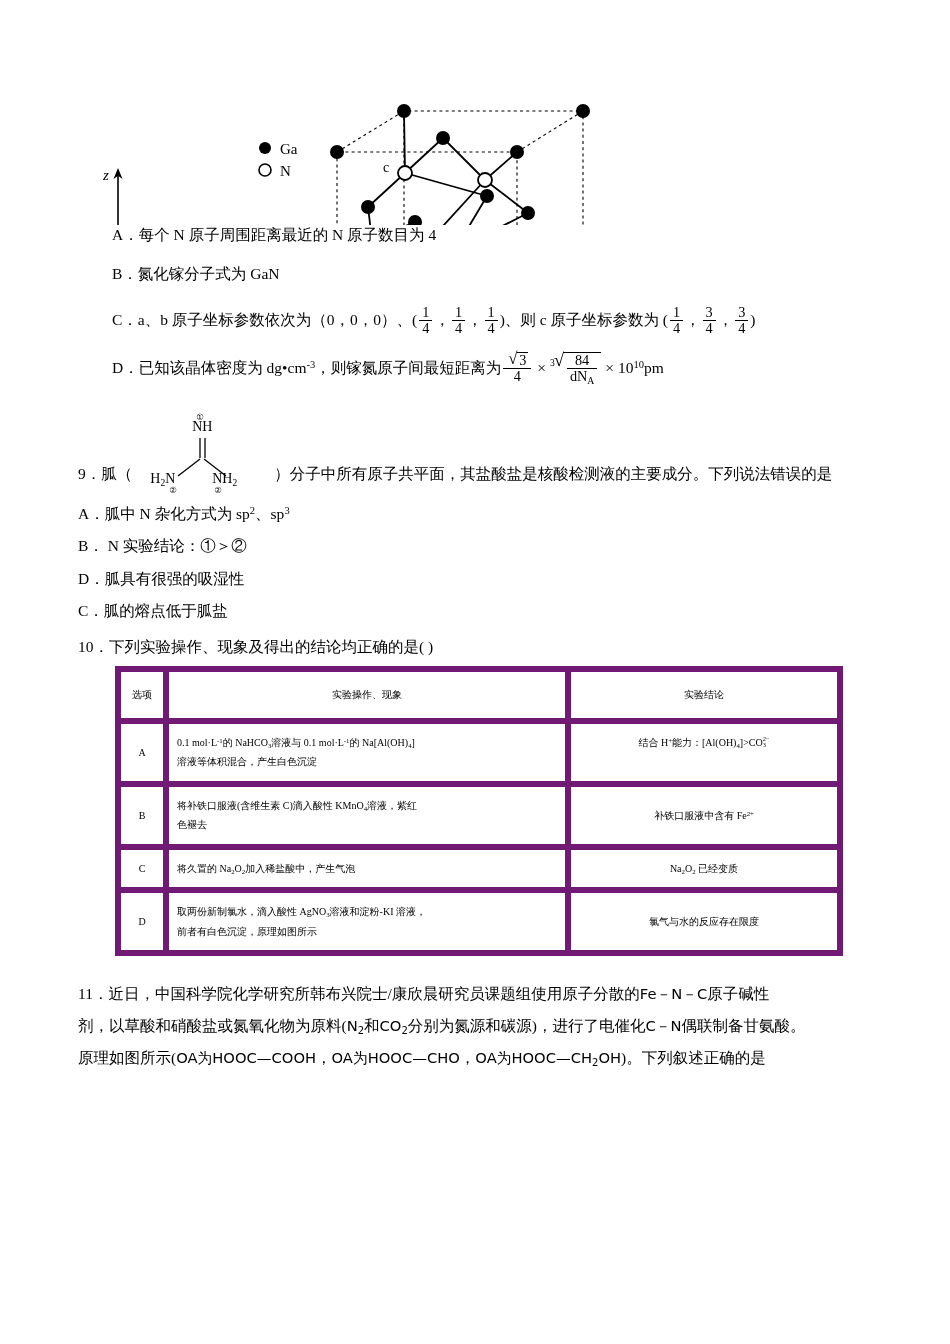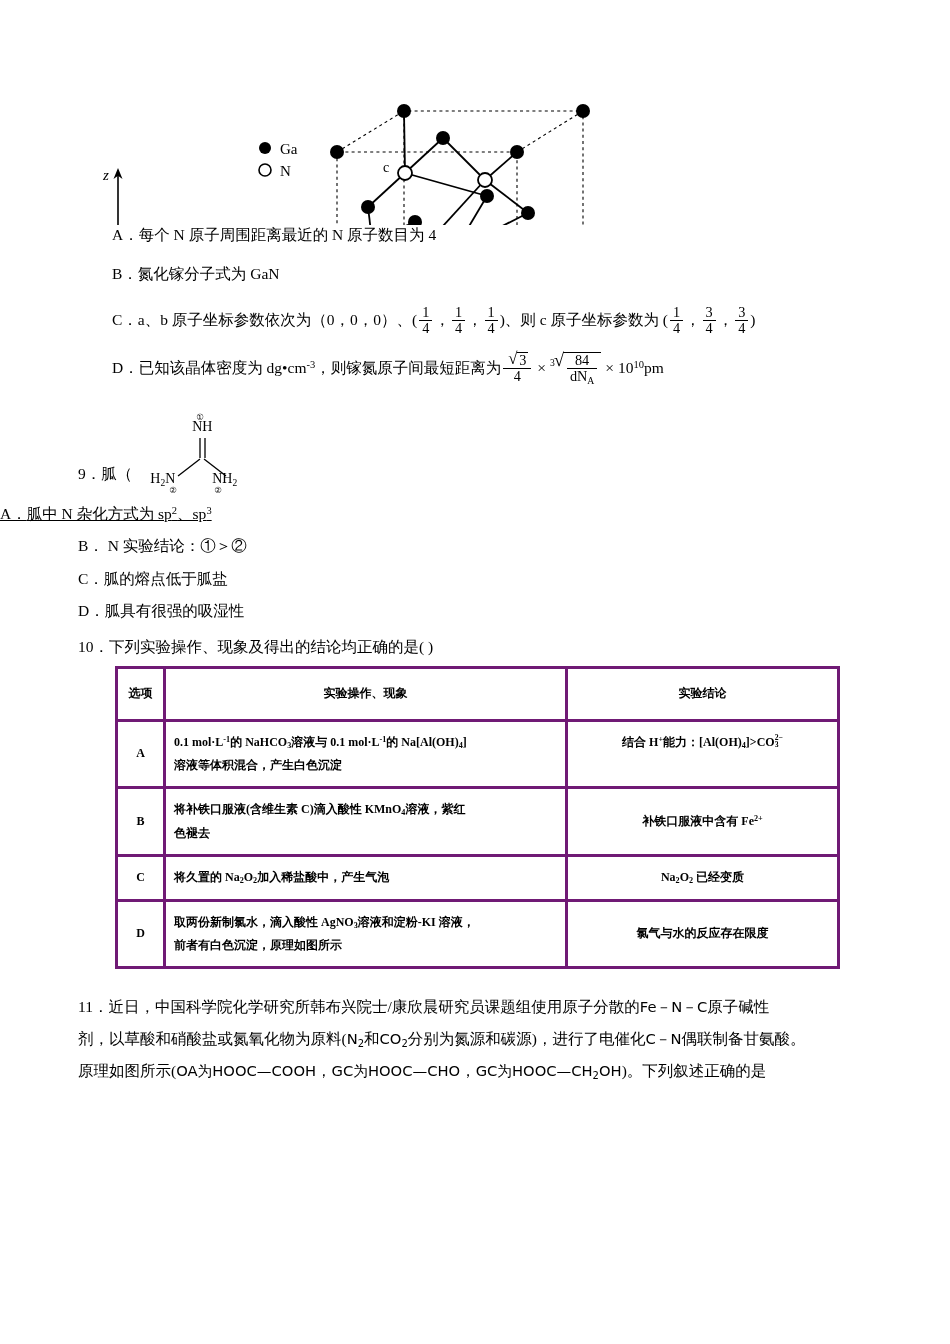--- a/index.html
+++ b/index.html
@@ -122,23 +122,23 @@
   
   .q10-wrap { margin-top: 20px; }
   table.exp {
     border-collapse: collapse;
     width: 722px;
     margin-left: 115px;
     margin-top: 12px;
     table-layout: fixed;
   }
   table.exp td, table.exp th {
-    border: 3px solid #701a75;
-    font-size: 12px;
-    font-weight: bold;
+    border: 6px solid #701a75;
+    font-size: 10px;
+    font-weight: normal;
     padding: 9px 8px;
     vertical-align: middle;
     line-height: 1.95;
   }
   table.exp th { text-align: center; padding: 13px 8px; }
   td.opt-col { width: 48px; text-align: center; font-size: 15px; }
   td.proc-col { width: 400px; text-align: left; }
   td.concl-col { text-align: center; }
   .col-w1 { width: 48px; }
   .col-w2 { width: 402px; }
@@ -274,34 +274,34 @@
           <line x1="66" y1="39" x2="44" y2="56" stroke="#000" stroke-width="1.3"></line>
 
           <line x1="70" y1="39" x2="92" y2="56" stroke="#000" stroke-width="1.3"></line>
         </svg>
         <span class="circnum lbl" style="left:62px; top:-7px;">①</span>
         <span class="lbl" style="left:58px; top:0px;">NH</span>
         <span class="lbl" style="left:16px; top:52px;"><span>H</span><sub>2</sub><span>N</span></span>
         <span class="circnum" style="left:35px; top:66px;">②</span>
         <span class="lbl" style="left:78px; top:52px;"><span>NH</span><sub>2</sub></span>
         <span class="circnum" style="left:80px; top:66px;">②</span>
-      </span>
-    </div>
-
-    <div class="q-line" style="margin-top:12px;text-decoration:underline;">
+      </span><span>）分子中所有原子共平面，其盐酸盐是核酸检测液的主要成分。下列说法错误的是</span>
+    </div>
+
+    <div class="q-line" style="margin-left:78px; margin-top:12px;">
       <span>A．</span><span>胍中 N 杂化方式为 sp</span><sup>2</sup><span>、sp</span><sup>3</sup>
     </div>
     <div class="q-line" style="margin-left:78px; margin-top:17px;">
       <span>B．</span><span> N 实验结论：①＞②</span>
     </div>
     <div class="q-line" style="margin-left:78px; margin-top:17px;">
+      <span>D．</span><span>胍具有很强的吸湿性</span>
+    </div>
+    <div class="q-line" style="margin-left:78px; margin-top:17px;">
       <span>C．</span><span>胍的熔点低于胍盐</span>
-    </div>
-    <div class="q-line" style="margin-left:78px; margin-top:17px;">
-      <span>D．</span><span>胍具有很强的吸湿性</span>
     </div>
   </div>
 
   <div class="q10-wrap">
     <div class="q-line" style="margin-left:78px;">
       <span>10．</span><span>下列实验操作、现象及得出的结论均正确的是(        )</span>
     </div>
 
     <table class="exp">
       <colgroup>
@@ -363,17 +363,17 @@
   </div>
 
   <div class="q11" style="margin-left:78px;">
     <div class="ln">
       <span>11．</span><span>近日，中国科学院化学研究所韩布兴院士/康欣晨研究员课题组使用原子分散的</span><span class="sans-f">Fe－N－C</span><span>原子碱性</span>
     </div>
     <div class="ln">
       <span>剂，以草酸和硝酸盐或氮氧化物为原料(</span><span class="sans-f"><span>N</span><sub>2</sub></span><span>和</span><span class="sans-f"><span>CO</span><sub>2</sub></span><span>分别为氮源和碳源)，进行了电催化</span><span class="sans-f">C－N</span><span>偶联制备甘氨酸。</span>
     </div>
     <div class="ln">
-      <span>原理如图所示(</span><span class="sans-f">OA为HOOC—COOH</span><span>，</span><span class="sans-f">GC为HOOC—CHO</span><span>，</span><span class="sans-f"><span>GC为HOOC—CH</span><sub>2</sub><span>OH</span></span><span>)。下列叙述正确的是</span>
+      <span>原理如图所示(</span><span class="sans-f">OA为HOOC—COOH</span><span>，</span><span class="sans-f">OA为HOOC—CHO</span><span>，</span><span class="sans-f"><span>OA为HOOC—CH</span><sub>2</sub><span>OH</span></span><span>)。下列叙述正确的是</span>
     </div>
   </div>
 
 </div>
 
 </body></html>

